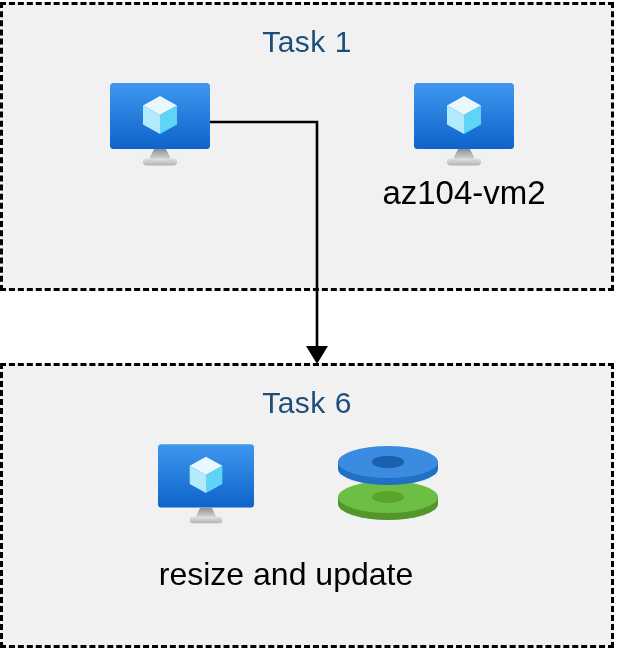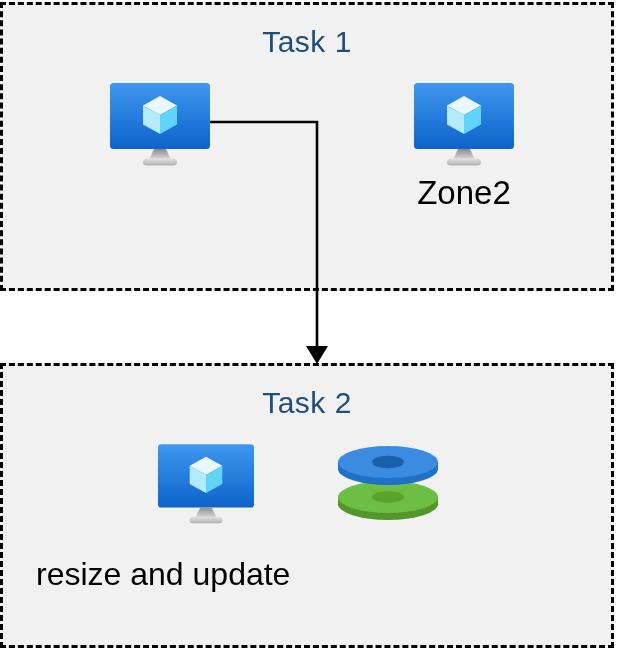--- a/index.html
+++ b/index.html
@@ -35,21 +35,21 @@
   .vm-icon { display: block; margin: 0 auto; }
   .vm-label { margin-top: 8px; font-size: 33px; line-height: 37px; color: #000000; }
   .abs { position: absolute; }
   #task2-vm-icon   { left: 158px; top: 444px; }
   #task2-disk-icon { left: 336px; top: 443px; }
   #task2-caption {
     position: absolute;
     left: 36px;
     top: 556px;
     width: 500px;
-    text-align: left;
+    text-align: center;
     font-size: 32px;
     color: #000000;
   }
   #flow-arrow {
     position: absolute;
     left: 0; top: 0;
     width: 628px; height: 654px;
     pointer-events: none;
   }
   .defs-svg { position: absolute; width: 0; height: 0; }
@@ -104,31 +104,31 @@
     </svg>
     <div class="vm-label">
     </div>
   </div>
 
   <div class="vm-group" id="vm2-group">
     <svg class="vm-icon" width="100" height="83">
       <use href="#vm-symbol"></use>
     </svg>
     <div class="vm-label">
-      <div>Zone2</div>
+      <div>az104-vm2</div>
     </div>
   </div>
 
   <svg id="flow-arrow" viewBox="0 0 628 654">
     <path d="M210 122 H317 V347" stroke="#000000" stroke-width="2.6" fill="none"></path>
     <polygon points="306,346 328,346 317,364" fill="#000000"></polygon>
   </svg>
 
   <div class="task-box" id="task2-box">
-    <div class="task-title">Task 2</div>
+    <div class="task-title">Task 6</div>
   </div>
 
   <svg class="abs" id="task2-vm-icon" width="96" height="80">
     <use href="#vm-symbol" width="96" height="80"></use>
   </svg>
 
   <svg class="abs" id="task2-disk-icon" width="104" height="82">
     <use href="#disks-symbol"></use>
   </svg>
 

